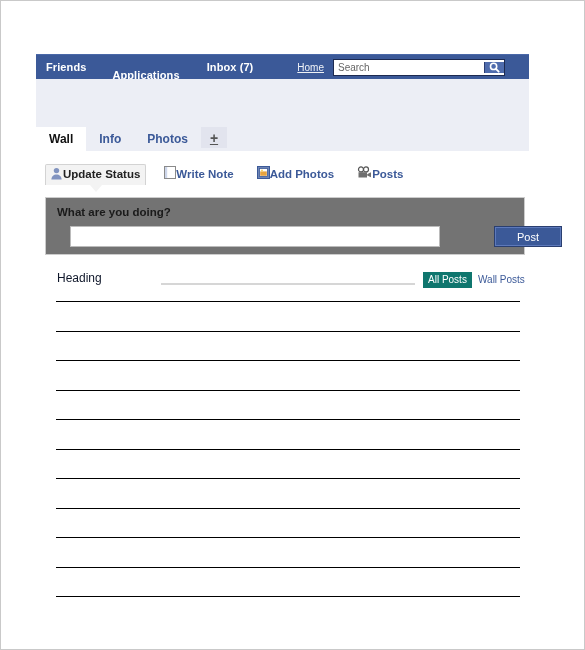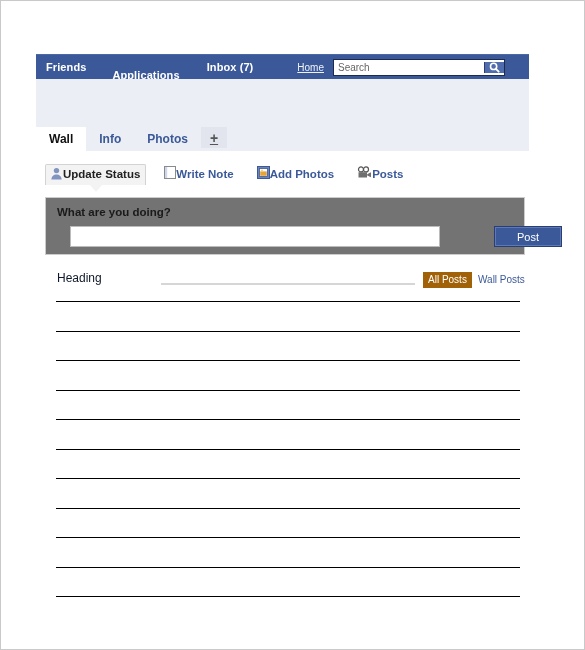--- a/index.html
+++ b/index.html
@@ -217,21 +217,21 @@
   }
   .heading-rule {
     position: absolute;
     left: 116px; top: 14px;
     width: 254px; height: 2px;
     background: #d6d6d6;
   }
   .filter-all {
     position: absolute;
     left: 378px; top: 3px;
-    background: #a16207;
+    background: #0f766e;
     color: #ffffff;
     font-size: 10px;
     padding: 2px 5px 3px 5px;
     text-decoration: none;
     white-space: nowrap;
   }
   .filter-wall {
     position: absolute;
     left: 431px; top: 3px;
     color: #3b5998;

